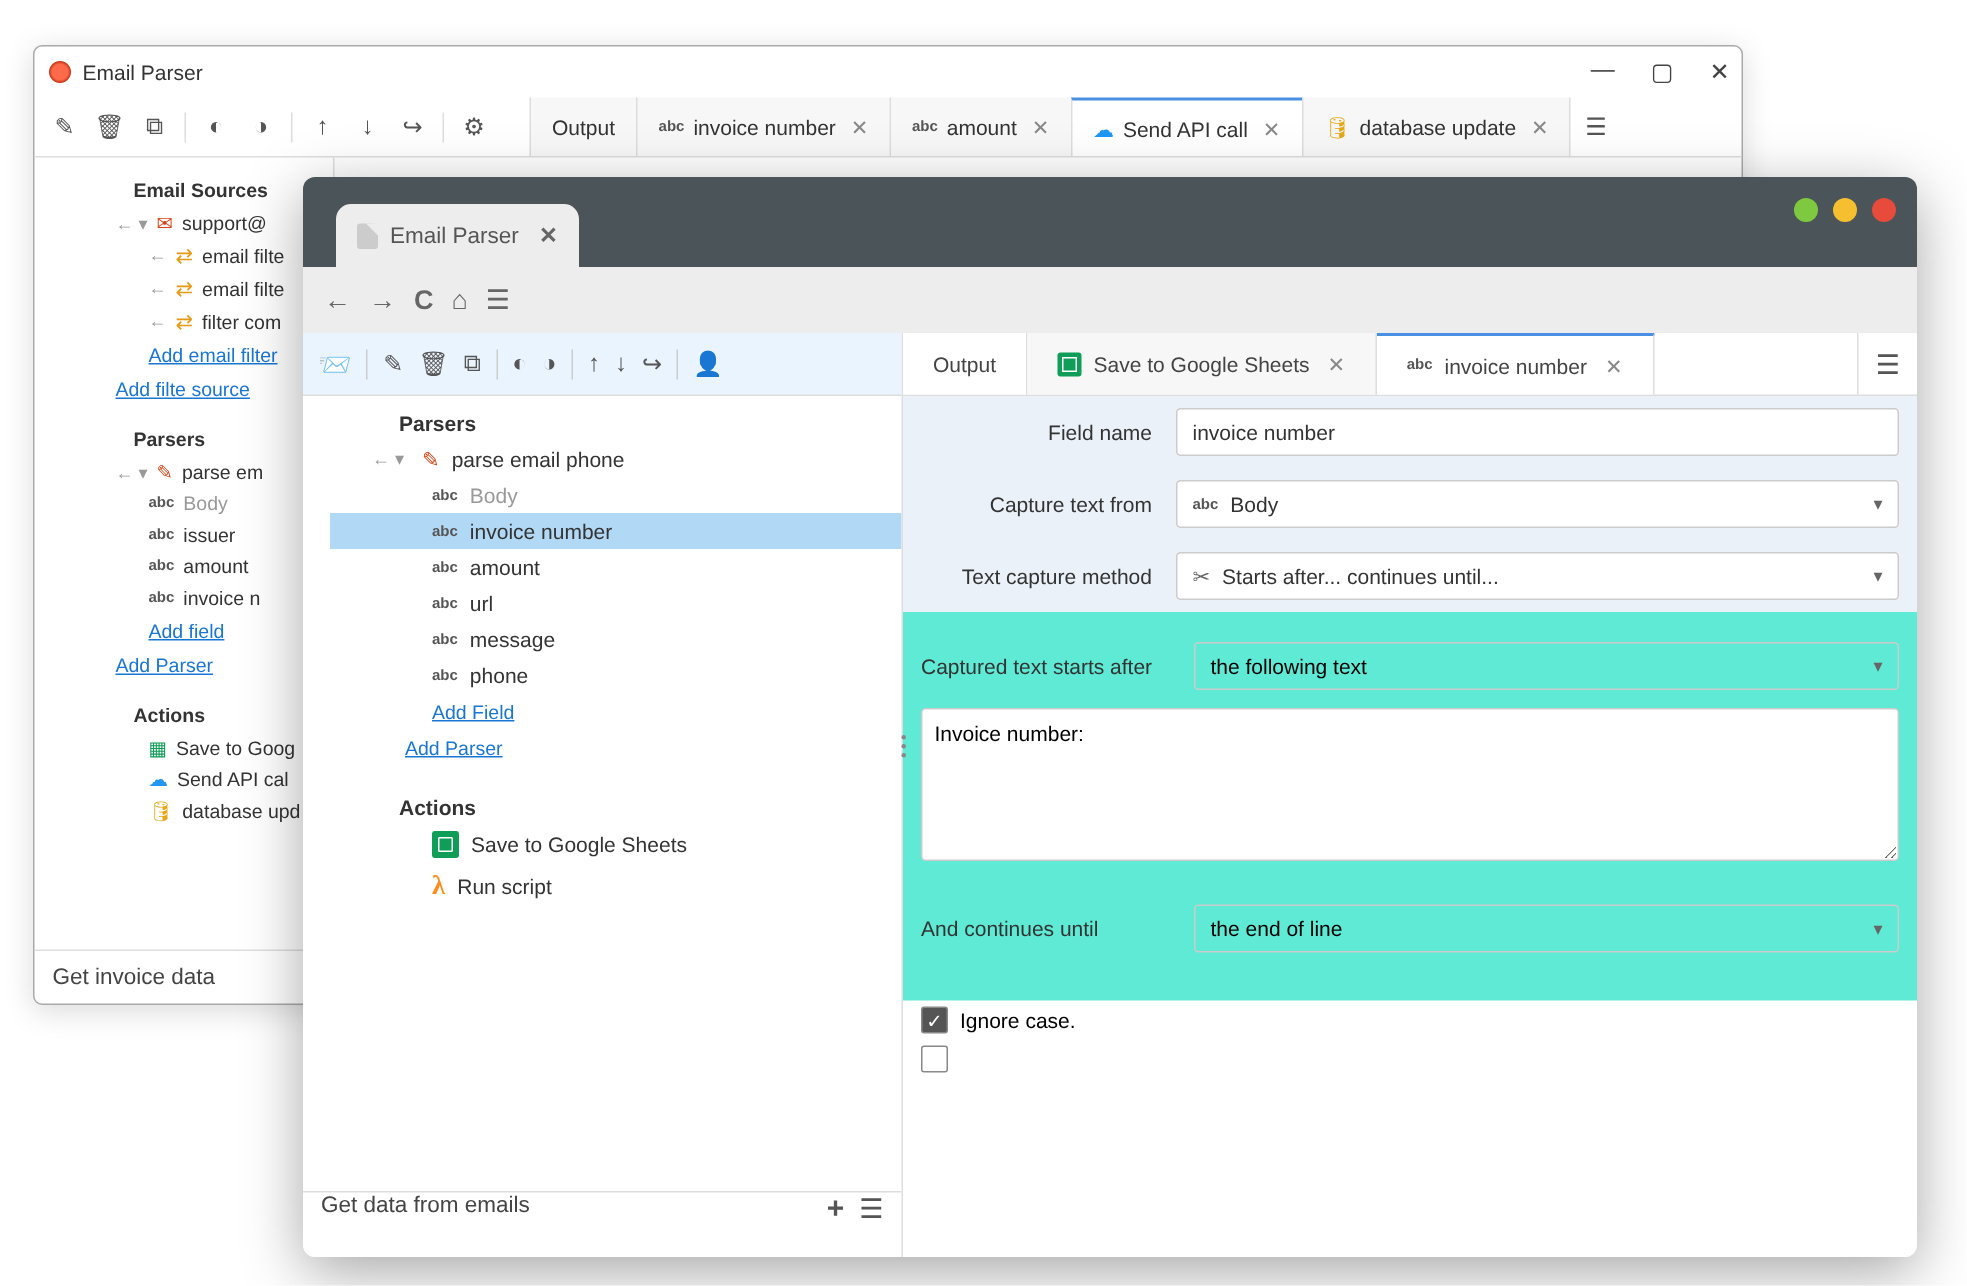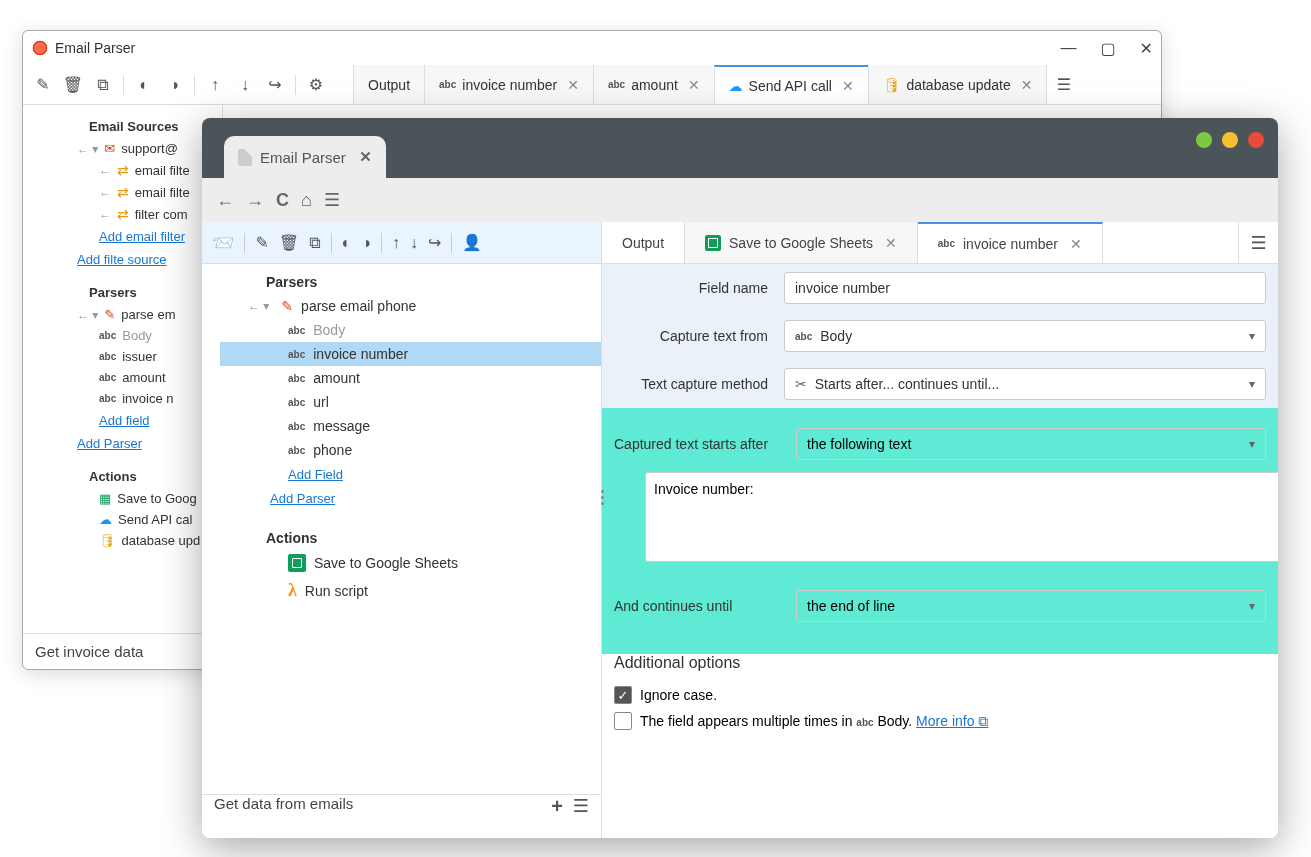--- a/index.html
+++ b/index.html
@@ -109,21 +109,21 @@
 .form-row .ctrl { flex: 1; background: #fff; border: 1px solid #ccc; border-radius: 3px; height: 32px; display: flex; align-items: center; padding: 0 10px; font-size: 14px; color: #333; gap:8px;}
 .form-row .ctrl .chev { margin-left:auto; color:#666; font-size:12px;}
 .form-row .ctrl .abc { font-weight:bold; font-size:10px; color:#555;}
 .form-row .ctrl .scissors { font-size:14px; color:#666;}
 
 .form-area2 { padding: 20px 12px; background:#5eead4;}
 .form-area2 .row2 { display:flex; align-items:center; gap:12px; margin-bottom:12px;}
 .form-area2 .row2 .lbl2 { font-size:14px; color:#333; min-width:170px;}
 .form-area2 .sel { flex:1; border:1px solid #ccc; border-radius:3px; height:32px; display:flex; align-items:center; padding:0 10px; font-size:14px;}
 .form-area2 .sel .chev { margin-left:auto; color:#666; font-size:12px;}
-.form-area2 textarea { width:100%; height:90px; border:1px solid #ccc; border-radius:3px; padding:8px; font-size:14px; font-family:inherit; resize:both; margin-bottom:24px;margin-left:31px;}
+.form-area2 textarea { width:100%; height:102px; border:1px solid #ccc; border-radius:3px; padding:8px; font-size:14px; font-family:inherit; resize:both; margin-bottom:24px;}
 
 .add-opts { padding: 0 12px 20px; font-size:14px;}
 .add-opts h5 { font-size:16px; font-weight:normal; color:#333; margin-bottom:10px;}
 .check-row { display:flex; align-items:center; gap:8px; padding:4px 0;}
 .checkbox { width:18px; height:18px; border:1px solid #888; border-radius:2px; display:inline-flex; align-items:center; justify-content:center;}
 .checkbox.checked { background:#555; color:#fff; font-size:13px;}
 .check-row .abc { font-weight:bold; font-size:10px; color:#555;}
 .ext-link { color:#1976d2; text-decoration:underline;}
 
 .splitter { position:absolute; left:396px; top:260px; width:8px; height:30px; display:flex; flex-direction:column; gap:3px; align-items:center; justify-content:center;}
@@ -416,27 +416,23 @@
         <div class="row2">
           <div class="lbl2">And continues until</div>
           <div class="sel">
               <span>the end of line</span>
               <span class="chev">▾</span>
             </div>
         </div>
       </div>
 
       <div class="add-opts">
-        <h5>Additional options</h5>
         <div class="check-row">
           <span class="checkbox checked">✓</span>
           <span>Ignore case.</span>
         </div>
         <div class="check-row">
           <span class="checkbox"></span>
-          <span>
-            <span>The field appears multiple times in </span><span class="abc">abc</span> <span>Body</span><span>. </span><a class="ext-link"><span>More info</span> ⧉</a>
-          </span>
         </div>
       </div>
     </div>
   </div>
 </div>
 
 </body></html>

